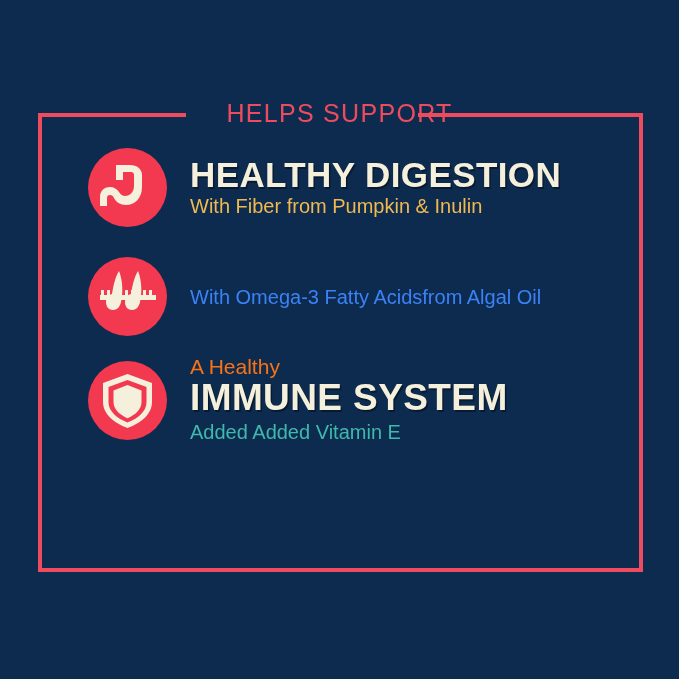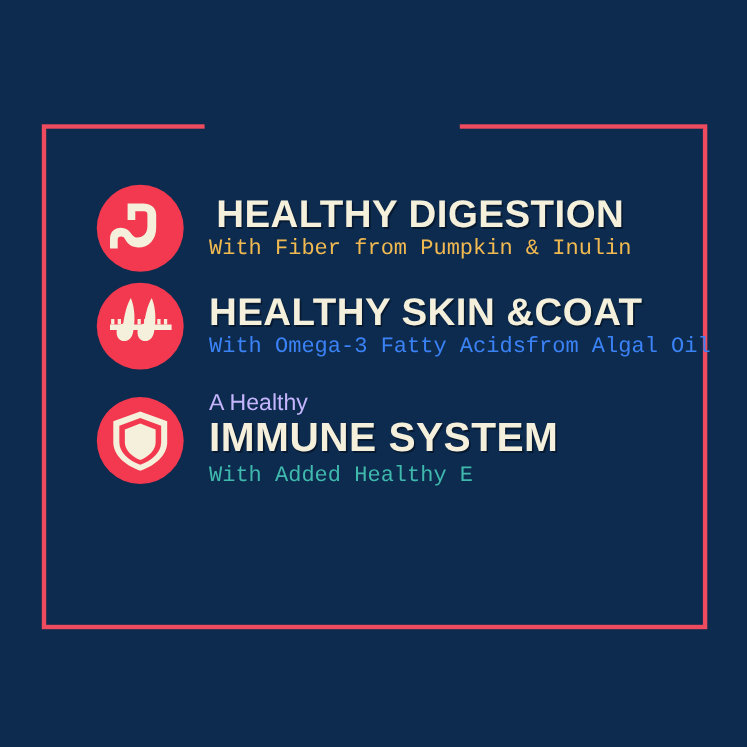--- a/index.html
+++ b/index.html
@@ -63,21 +63,21 @@
     width: 679px;
     height: 679px;
   }
 
   .row {
     position: absolute;
     left: 88px;
     display: flex;
     align-items: center;
   }
-  .row-0 { top: 168px; text-align: center; }
+  .row-0 { top: 148px; }
   .row-1 { top: 257px; }
   .row-2 { top: 356px; }
   .row-3 { top: 457px; }
 
   .icon-circle {
     position: relative;
     width: 79px;
     height: 79px;
     border-radius: 50%;
     background: #f2394f;
@@ -95,21 +95,21 @@
   .row-text {
     margin-left: 23px;
     display: flex;
     flex-direction: column;
     justify-content: center;
   }
 
   .eyebrow {
     font-size: 21px;
     font-weight: 400;
-    color: #c4b5fd;
+    color: #f97316;
     line-height: 1.05;
     margin-bottom: 1px;
     white-space: nowrap;
   }
 
   .title {
     font-size: 35px;
     font-weight: 700;
     color: #f5f0dc;
     letter-spacing: 0.4px;
@@ -118,34 +118,34 @@
     text-shadow: 1.5px 2px 0 rgba(6, 22, 40, 0.75);
   }
   .title-sm { font-size: 37px; }
 
   .subtitle {
     font-size: 20px;
     font-weight: 400;
     line-height: 1.18;
     margin-top: 3px;
     white-space: nowrap;
-    font-family: Liberation Mono, monospace;
   }
   .sub-gold  { color: #f0b951; }
   .sub-pale  { color: #3b82f6; }
   .sub-teal  { color: #3fb8ad; margin-top: 5px; }
   .sub-salmon{ color: #f2a18f; }
 </style>
 </head>
 <body>
 
 <div id="board">
 
   <div class="frame"></div>
   <div class="frame-gap"></div>
+  <div class="helps-support">HELPS SUPPORT</div>
 
   <div class="rows">
 
     <div class="row row-0">
       <div class="icon-circle">
         <svg viewBox="0 0 79 79" aria-hidden="true">
           <path d="M28 17 h14 c7 0 12 4 12 10 v12 c0 11 -7 18 -16 18 c-6 0 -10 -3 -12 -7 c-1 -2 -2 -3 -4 -3 c-2 0 -3 1 -3 3 v8 h-7 v-9 c0 -6 4 -10 10 -10 c4 0 7 2 9 5 c2 3 4 4 6 4 c5 0 9 -4 9 -10 v-11 c0 -2 -1 -3 -3 -3 h-8 v8 h-7 z" fill="#f5f0dc"></path>
         </svg>
       </div>
       <div class="row-text">
@@ -159,35 +159,34 @@
         <svg viewBox="0 0 79 79" aria-hidden="true">
           <g fill="#f5f0dc">
             <path d="M31 14 c4 10 4 22 2 31 c-1 5 -4 8 -8 8 c-4 0 -7 -3 -7 -8 c0 -4 2 -7 6 -8 c2 -12 4 -18 7 -23 z"></path>
             <path d="M50 14 c4 10 4 22 2 31 c-1 5 -4 8 -8 8 c-4 0 -7 -3 -7 -8 c0 -4 2 -7 6 -8 c2 -12 4 -18 7 -23 z"></path>
             <path d="M12 38 h56 v5 h-56 z"></path>
             <path d="M13 33 h3 v5 h-3 z M19 33 h3 v5 h-3 z M25 33 h3 v5 h-3 z M37 33 h3 v5 h-3 z M43 33 h3 v5 h-3 z M49 33 h3 v5 h-3 z M55 33 h3 v5 h-3 z M61 33 h3 v5 h-3 z"></path>
           </g>
         </svg>
       </div>
       <div class="row-text">
-        <div class="title">HEALTHY SKIN &amp;COAT</div>
         <div class="subtitle sub-pale">With Omega-3 Fatty Acidsfrom Algal Oil</div>
       </div>
     </div>
 
     <div class="row row-2">
       <div class="icon-circle">
         <svg viewBox="0 0 79 79" aria-hidden="true">
           <path d="M39.5 13 L64 22 v19 c0 12 -11 21 -24.5 26 C26 62 15 53 15 41 V22 z" fill="#f5f0dc"></path>
           <path d="M39.5 19 L58.5 26 v15 c0 9.5 -8.5 16.5 -19 20.5 C29 57.5 20.5 50.5 20.5 41 V26 z" fill="#f2394f"></path>
           <path d="M39.5 24 L53.5 29.5 v11.5 c0 7.5 -6.5 13 -14 16.2 C32 54 25.5 48.5 25.5 41 V29.5 z" fill="#f5f0dc"></path>
         </svg>
       </div>
       <div class="row-text">
         <div class="eyebrow">A Healthy</div>
         <div class="title title-sm">IMMUNE SYSTEM</div>
-        <div class="subtitle sub-teal">With Added Healthy E</div>
+        <div class="subtitle sub-teal">Added Added Vitamin E</div>
       </div>
     </div>
 
 
   </div>
 </div>
 
 </body></html>

